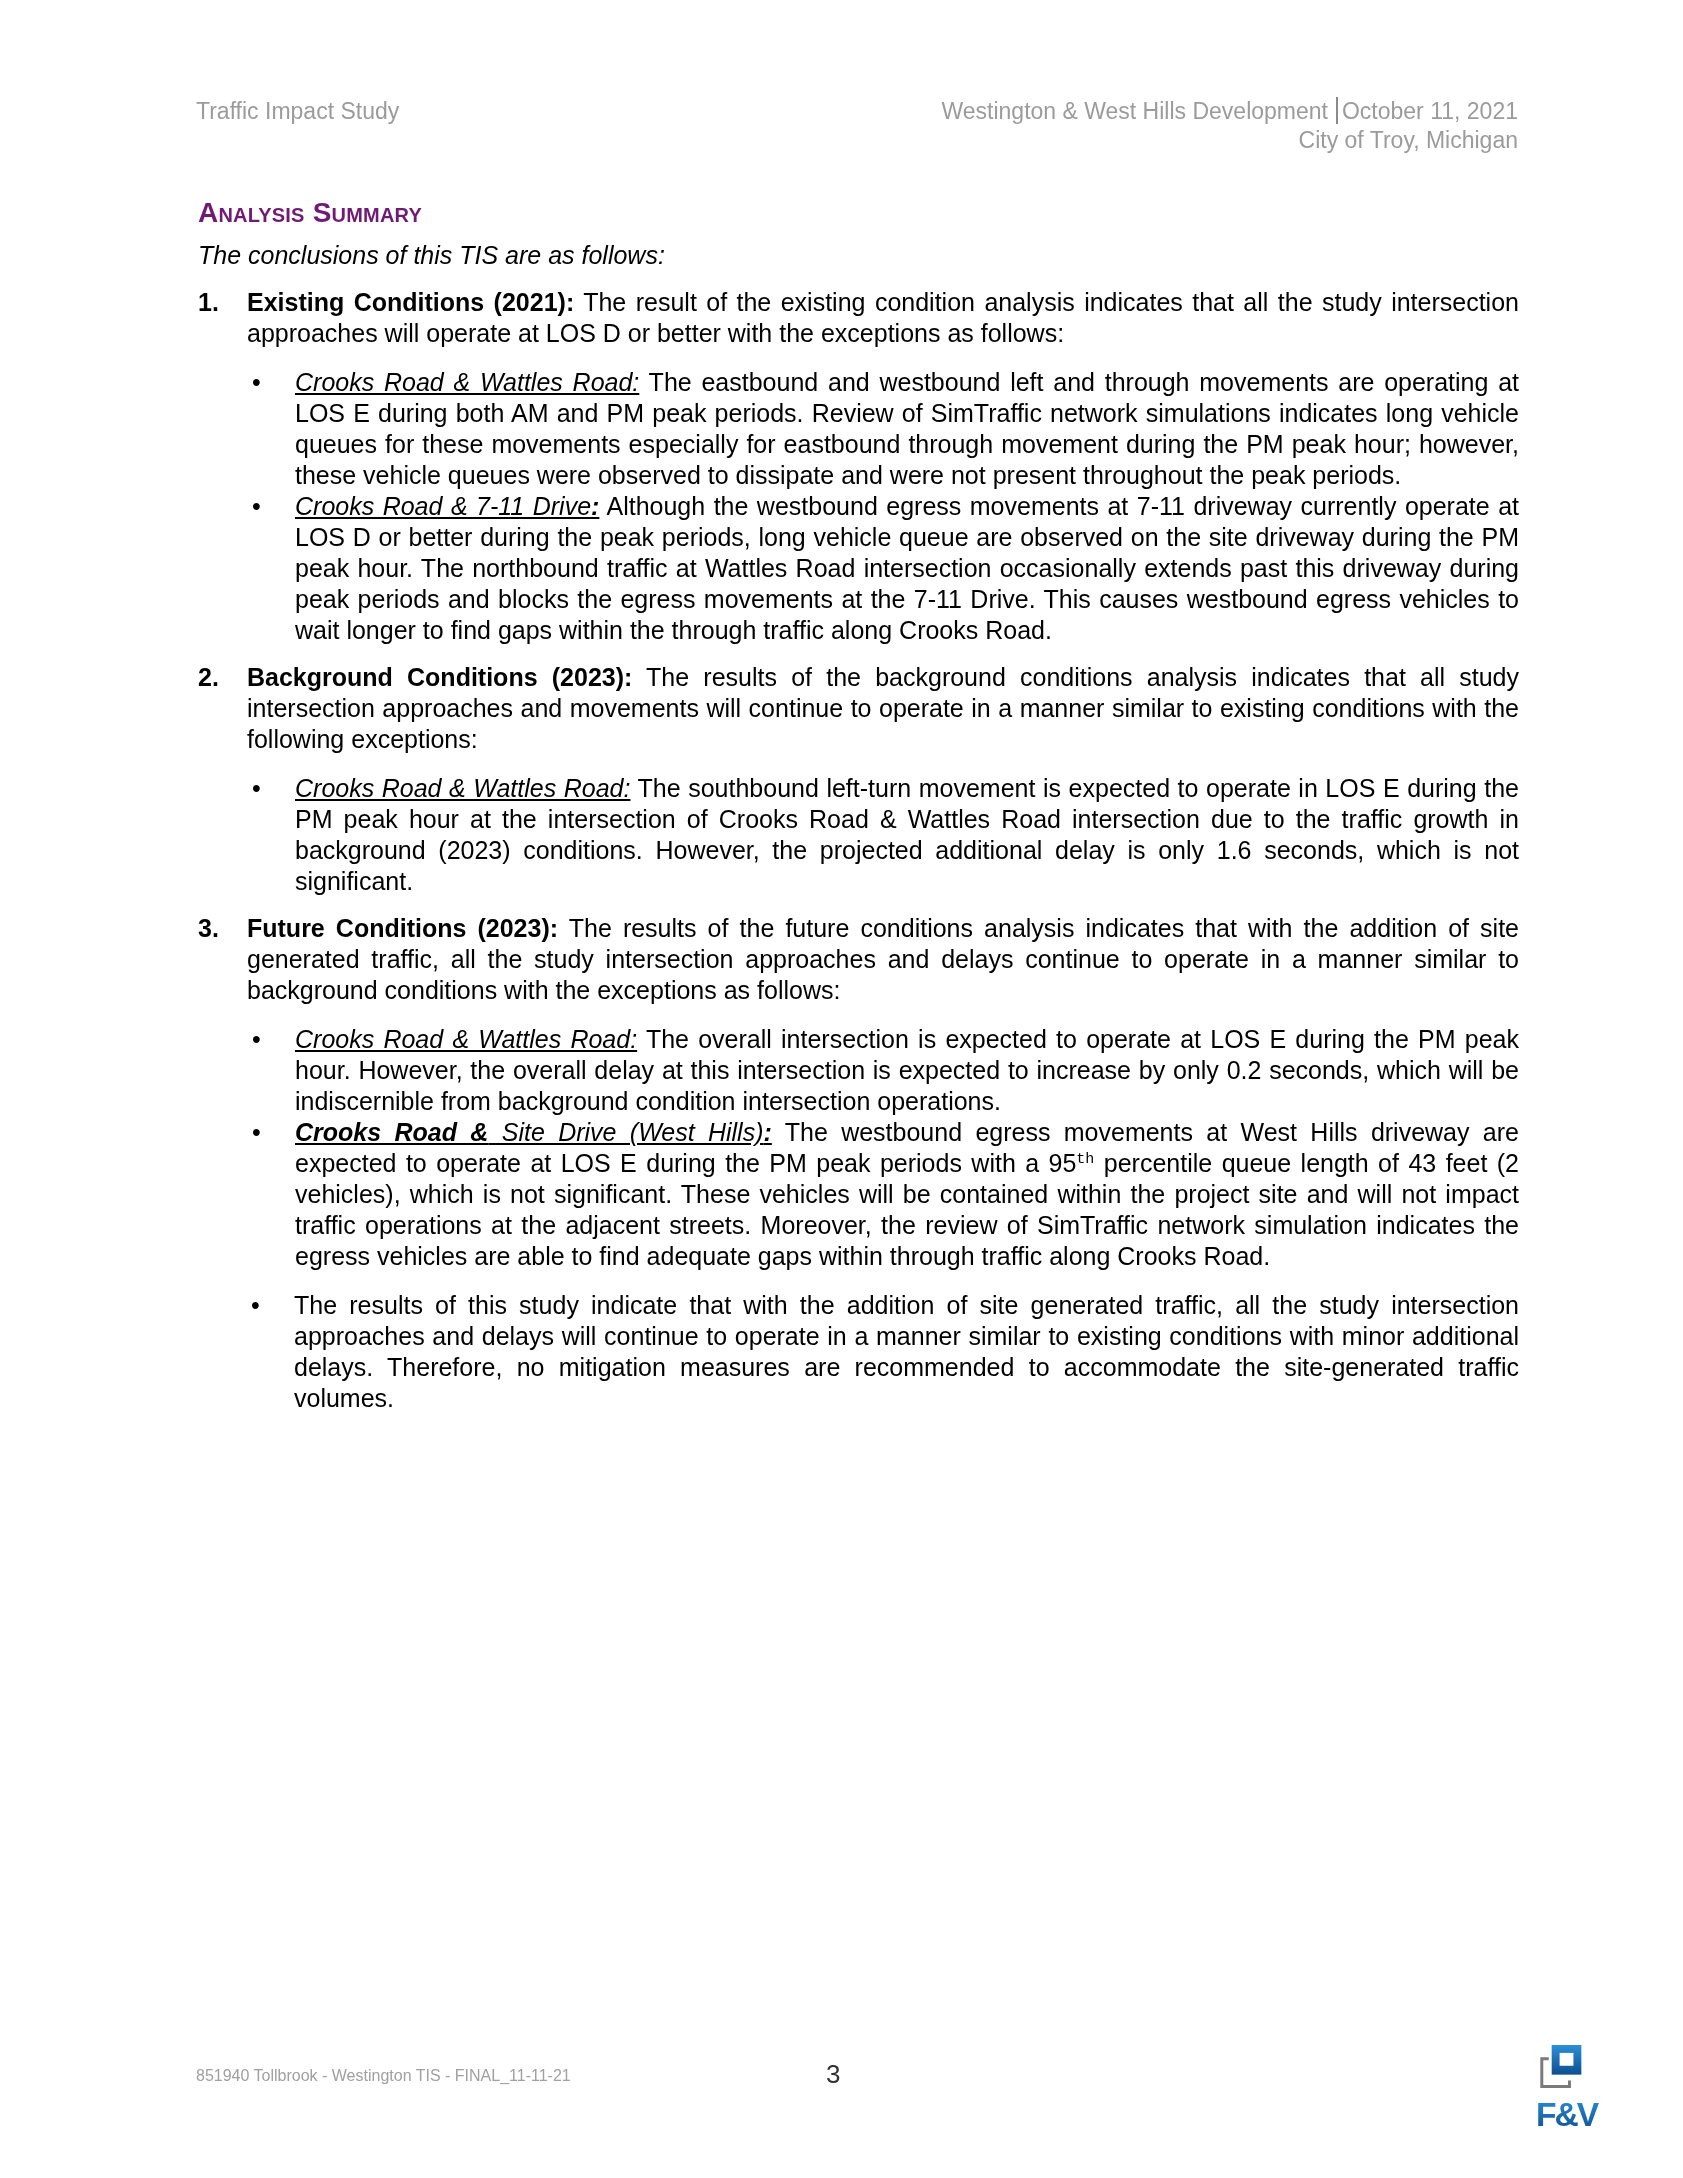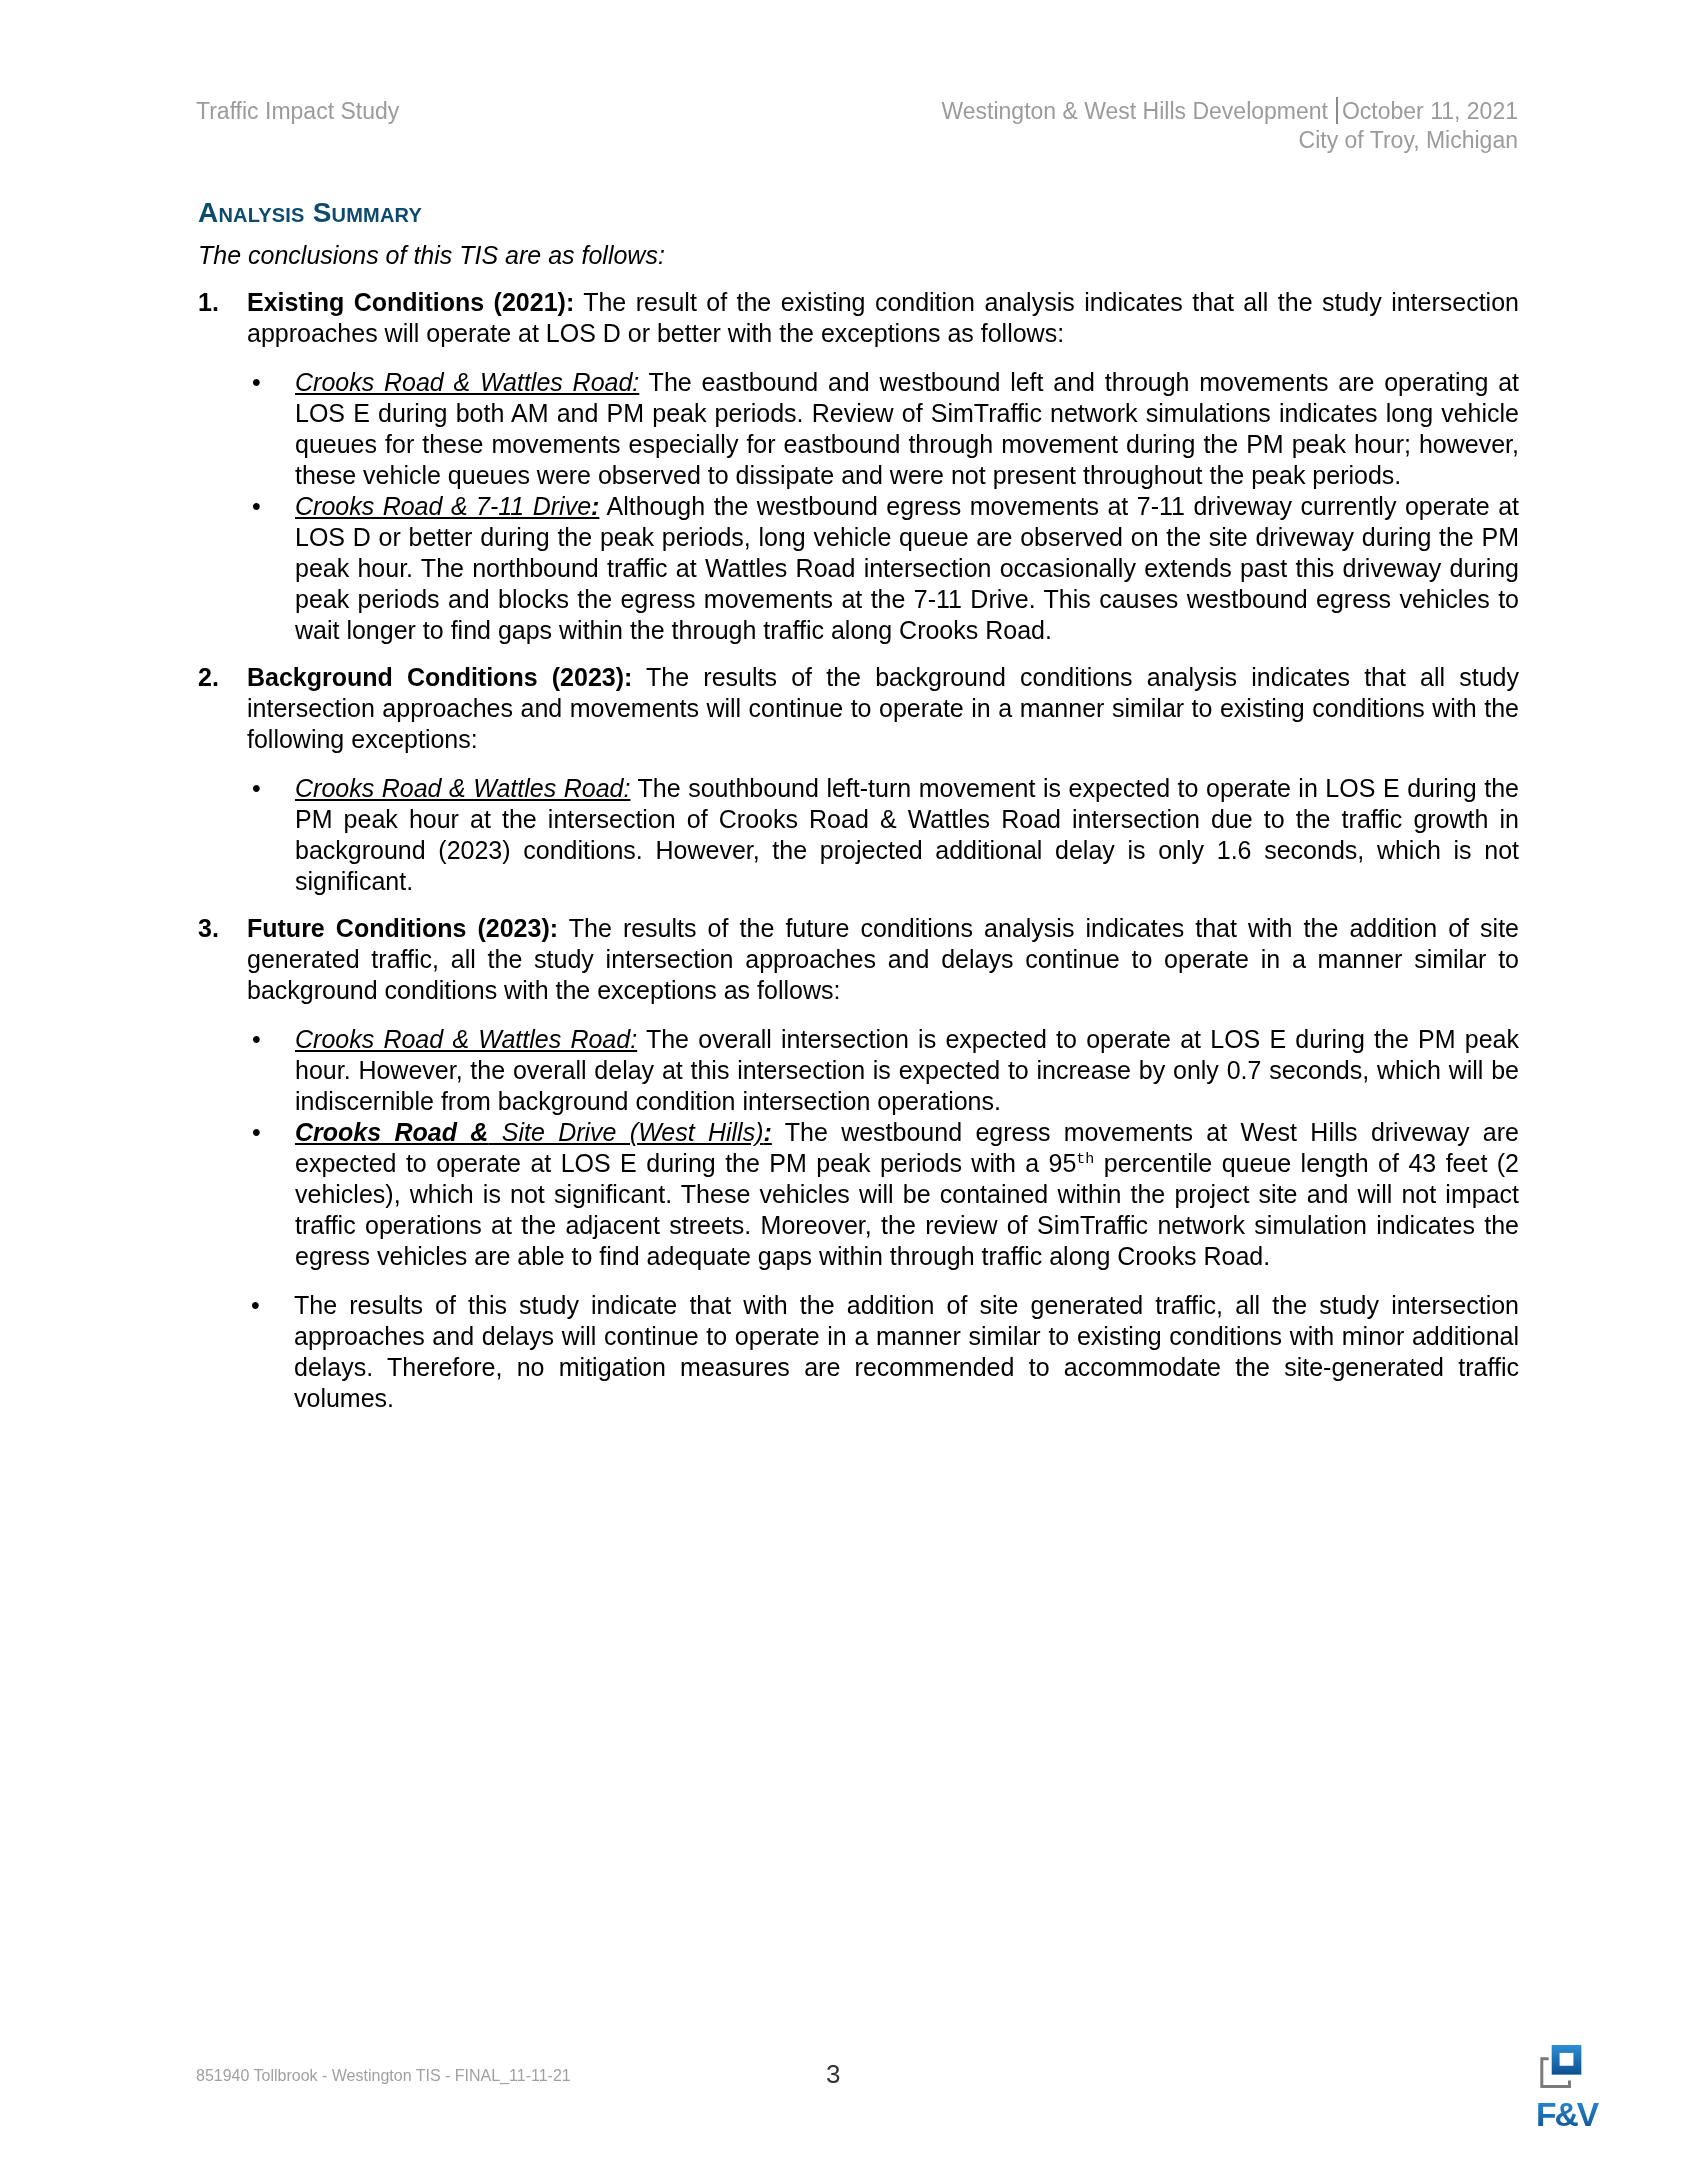--- a/index.html
+++ b/index.html
@@ -3,21 +3,21 @@
 <meta charset="utf-8">
 <style>
   html, body { margin: 0; padding: 0; background: #ffffff; }
   body { width: 1683px; height: 2178px; position: relative; overflow: hidden;
          font-family: "Liberation Sans", sans-serif; color: #000; }
   .hdr { position: absolute; top: 97px; font-size: 23px; color: #9b9b9b; line-height: 29px; }
   .hdr-left { left: 196px; }
   .hdr-right { right: 165px; text-align: right; }
   .hdr-sep { display: inline-block; width: 2px; height: 27px; background: #8a8a8a; vertical-align: -5px; margin: 0 4px 0 8px; }
   .content { position: absolute; left: 198px; top: 196px; width: 1321px; font-size: 25px; line-height: 31px; }
-  .h1 { color: #0c4a6e; font-weight: bold; font-size: 28px; line-height: 34px; margin: 0 0 10px 0; font-variant: small-caps; letter-spacing: 0.2px; }
+  .h1 { color: #701a75; font-weight: bold; font-size: 28px; line-height: 34px; margin: 0 0 10px 0; font-variant: small-caps; letter-spacing: 0.2px; }
   .p { margin: 0 0 16px 0; }
   .it { font-style: italic; }
   ol.main { list-style: none; margin: 0; padding: 0; }
   ol.main > li { position: relative; padding-left: 49px; margin-bottom: 16px; text-align: justify; }
   .num { position: absolute; left: 0; top: 0; font-weight: bold; }
   .lead { font-weight: bold; }
   ul.sub { list-style: none; margin: 18px 0 0 0; padding: 0; }
   ul.sub > li { position: relative; padding-left: 48px; text-align: justify; }
   .dot { position: absolute; left: 5px; top: 0; }
   .lbl { font-style: italic; text-decoration: underline; }
@@ -73,21 +73,21 @@
         </li>
       </ul>
     </li>
 
     <li>
       <span class="num">3.</span>
       <span class="lead">Future Conditions (2023):</span><span> The results of the future conditions analysis indicates that with the addition of site generated traffic, all the study intersection approaches and delays continue to operate in a manner similar to background conditions with the exceptions as follows:</span>
       <ul class="sub">
         <li>
           <span class="dot">•</span>
-          <span class="lbl">Crooks Road &amp; Wattles Road:</span><span> The overall intersection is expected to operate at LOS E during the PM peak hour. However, the overall delay at this intersection is expected to increase by only 0.7 seconds, which will be indiscernible from background condition intersection operations.</span>
+          <span class="lbl">Crooks Road &amp; Wattles Road:</span><span> The overall intersection is expected to operate at LOS E during the PM peak hour. However, the overall delay at this intersection is expected to increase by only 0.2 seconds, which will be indiscernible from background condition intersection operations.</span>
         </li>
         <li>
           <span class="dot">•</span>
           <span class="lbl bi">Crooks Road &amp;</span><span class="lbl"> Site Drive (West Hills)</span><span class="lbl bi">:</span><span> The westbound egress movements at West Hills driveway are expected to operate at LOS E during the PM peak periods with a 95</span><sup>th</sup><span> percentile queue length of 43 feet (2 vehicles), which is not significant. These vehicles will be contained within the project site and will not impact traffic operations at the adjacent streets. Moreover, the review of SimTraffic network simulation indicates the egress vehicles are able to find adequate gaps within through traffic along Crooks Road.</span>
         </li>
       </ul>
     </li>
   </ol>
 
   <ul class="rec">

